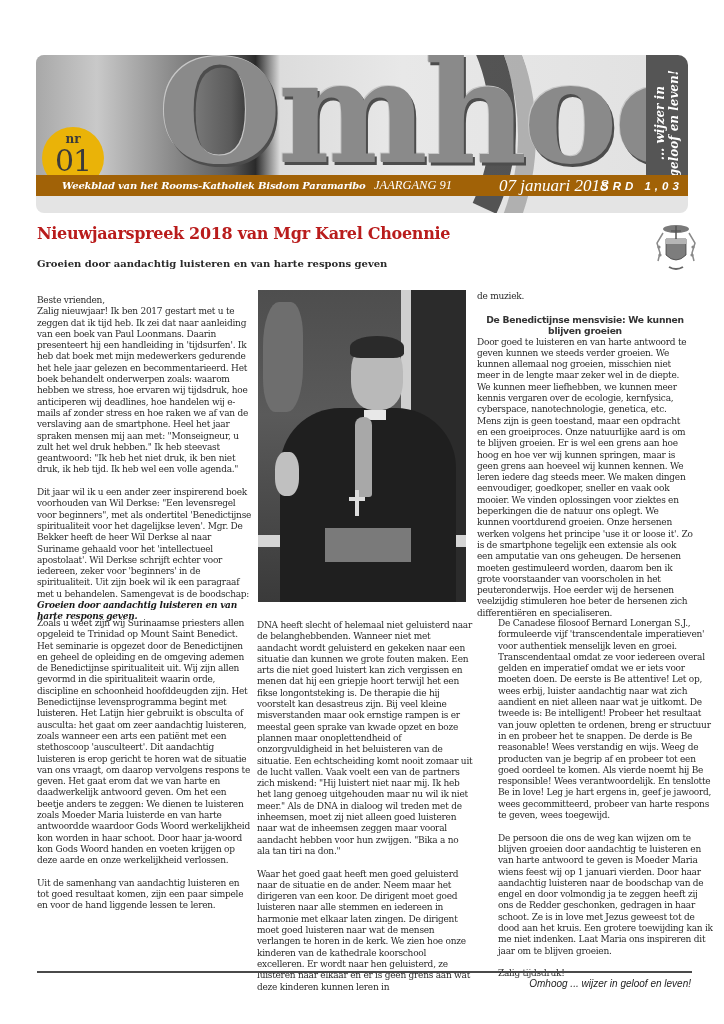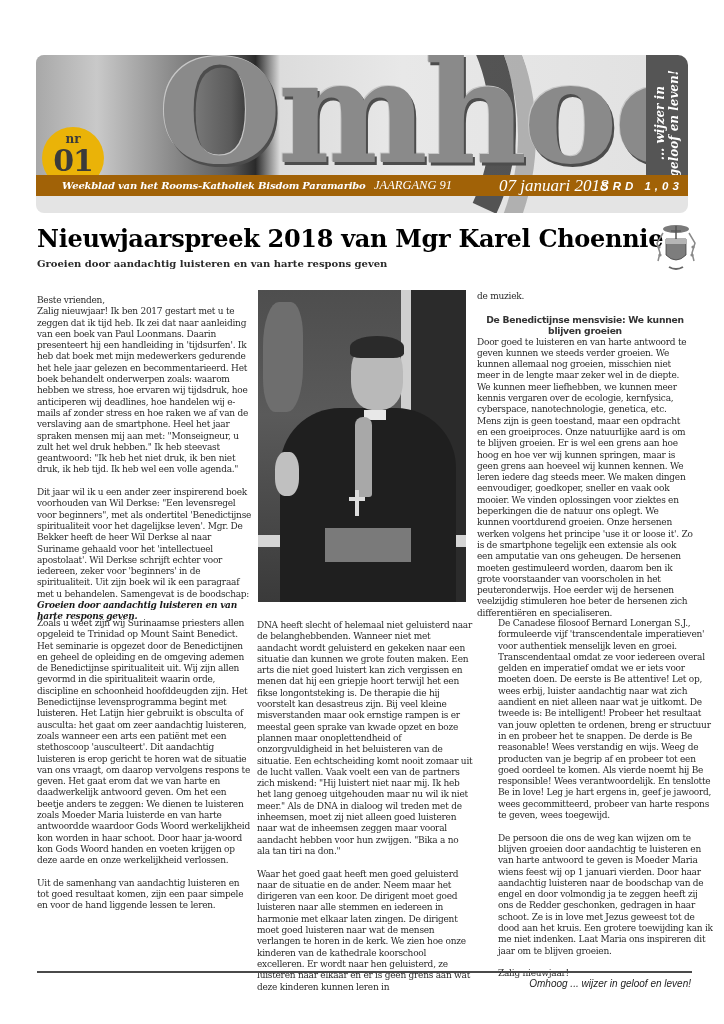--- a/index.html
+++ b/index.html
@@ -41,34 +41,34 @@
   .mast-side-text {
     writing-mode: vertical-rl; transform: rotate(180deg);
     color: #ffffff; font-family: "DejaVu Serif", serif; font-weight: bold; font-style: italic;
     font-size: 12px; line-height: 14px; text-align: center;
   }
   .issue-badge {
     position: absolute; left: 6px; top: 72px; width: 62px; height: 62px; border-radius: 50%;
     background: #eab308; text-align: center;
   }
   .issue-nr { display: block; font-family: "DejaVu Serif", serif; font-weight: bold; font-size: 12px; color: #3b3b3b; margin-top: 6px; line-height: 12px; }
-  .issue-num { display: block; font-family: "DejaVu Serif", serif; font-weight: bold; font-size: 30px; color: #3b3b3b; line-height: 32px; letter-spacing: -1px; }
+  .issue-num { display: block; font-family: "DejaVu Serif", serif; font-weight: normal; font-size: 30px; color: #3b3b3b; line-height: 32px; letter-spacing: -1px; }
   .mast-bar {
     position: absolute; left: 0; bottom: 17px; width: 100%; height: 21px; background: #a16207;
     display: flex; align-items: center; color: #ffffff; font-style: italic;
   }
   .mast-bar .subtitle { position: absolute; left: 26px; font-family: "DejaVu Serif", serif; font-weight: bold; font-size: 10px; letter-spacing: -0.2px; }
   .mast-bar .volume { position: absolute; left: 338px; font-family: "Liberation Serif", serif; font-size: 12.5px; }
   .mast-bar .date { position: absolute; left: 463px; font-family: "Liberation Serif", serif; font-size: 17px; }
   .mast-bar .price { position: absolute; left: 565px; font-family: "Liberation Sans", sans-serif; font-weight: bold; font-size: 11.5px; letter-spacing: 4px; }
 
   
   .headline {
     position: absolute; left: 37px; top: 224px;
-    font-family: "DejaVu Serif", serif; font-weight: bold; font-size: 24px; color: #000000; letter-spacing: -0.3px;
+    font-family: "DejaVu Serif", serif; font-weight: bold; font-size: 16px; color: #b91c1c; letter-spacing: -0.3px;
   }
   .subheadline {
     position: absolute; left: 37px; top: 258px;
     font-family: "DejaVu Serif", serif; font-weight: bold; font-size: 10px; color: #2a2a2a;
   }
   .coat-of-arms { position: absolute; left: 655px; top: 223px; width: 42px; height: 50px; }
 
   
   .col {
     position: absolute; font-family: "DejaVu Serif", serif; font-size: 9px; line-height: 11.3px;
@@ -195,17 +195,17 @@
 <div class="col col3">
   <p>de muziek.</p>
   <span class="section-head">De Benedictijnse mensvisie: We kunnen blijven groeien</span>
   <p style="white-space: pre-line;">Door goed te luisteren en van harte antwoord te geven kunnen we steeds verder groeien. We kunnen allemaal nog groeien, misschien niet meer in de lengte maar zeker wel in de diepte. We kunnen meer liefhebben, we kunnen meer kennis vergaren over de ecologie, kernfysica, cyberspace, nanotechnologie, genetica, etc.
 Mens zijn is geen toestand, maar een opdracht en een groeiproces. Onze natuurlijke aard is om te blijven groeien. Er is wel een grens aan hoe hoog en hoe ver wij kunnen springen, maar is geen grens aan hoeveel wij kunnen kennen. We leren iedere dag steeds meer. We maken dingen eenvoudiger, goedkoper, sneller en vaak ook mooier. We vinden oplossingen voor ziektes en beperkingen die de natuur ons oplegt. We kunnen voortdurend groeien. Onze hersenen werken volgens het principe 'use it or loose it'. Zo is de smartphone tegelijk een extensie als ook een amputatie van ons geheugen. De hersenen moeten gestimuleerd worden, daarom ben ik grote voorstaander van voorscholen in het peuteronderwijs. Hoe eerder wij de hersenen veelzijdig stimuleren hoe beter de hersenen zich differentiëren en specialiseren.</p>
 </div>
 
 <div class="col col3b">
   <p>De Canadese filosoof Bernard Lonergan S.J., formuleerde vijf 'transcendentale imperatieven' voor authentiek menselijk leven en groei. Transcendentaal omdat ze voor iedereen overal gelden en imperatief omdat we er iets voor moeten doen. De eerste is Be attentive! Let op, wees erbij, luister aandachtig naar wat zich aandient en niet alleen naar wat je uitkomt. De tweede is: Be intelligent! Probeer het resultaat van jouw opletten te ordenen, breng er structuur in en probeer het te snappen. De derde is Be reasonable! Wees verstandig en wijs. Weeg de producten van je begrip af en probeer tot een goed oordeel te komen. Als vierde noemt hij Be responsible! Wees verantwoordelijk. En tenslotte Be in love! Leg je hart ergens in, geef je jawoord, wees gecommitteerd, probeer van harte respons te geven, wees toegewijd.</p>
   <p>De persoon die ons de weg kan wijzen om te blijven groeien door aandachtig te luisteren en van harte antwoord te geven is Moeder Maria wiens feest wij op 1 januari vierden. Door haar aandachtig luisteren naar de boodschap van de engel en door volmondig ja te zeggen heeft zij ons de Redder geschonken, gedragen in haar schoot. Ze is in love met Jezus geweest tot de dood aan het kruis. Een grotere toewijding kan ik me niet indenken. Laat Maria ons inspireren dit jaar om te blijven groeien.</p>
-  <p>Zalig nieuwjaar!</p>
+  <p>Zalig tijdsdruk!</p>
 </div>
 
 <div class="rule bottom"></div>
 <div class="footer-tag">Omhoog ... wijzer in geloof en leven!</div>
 
 </body></html>

